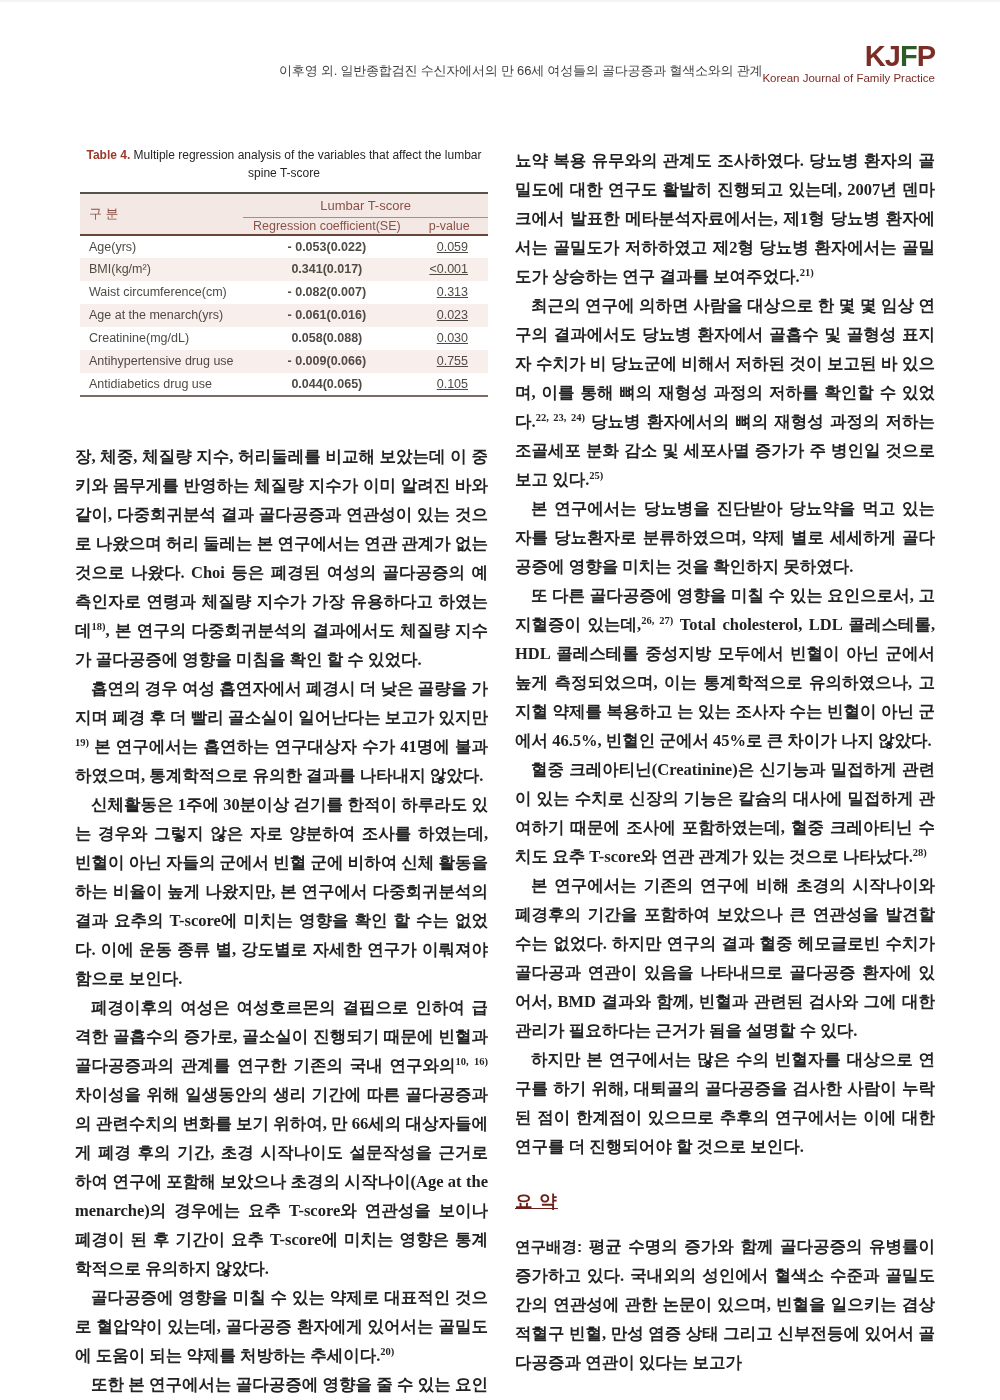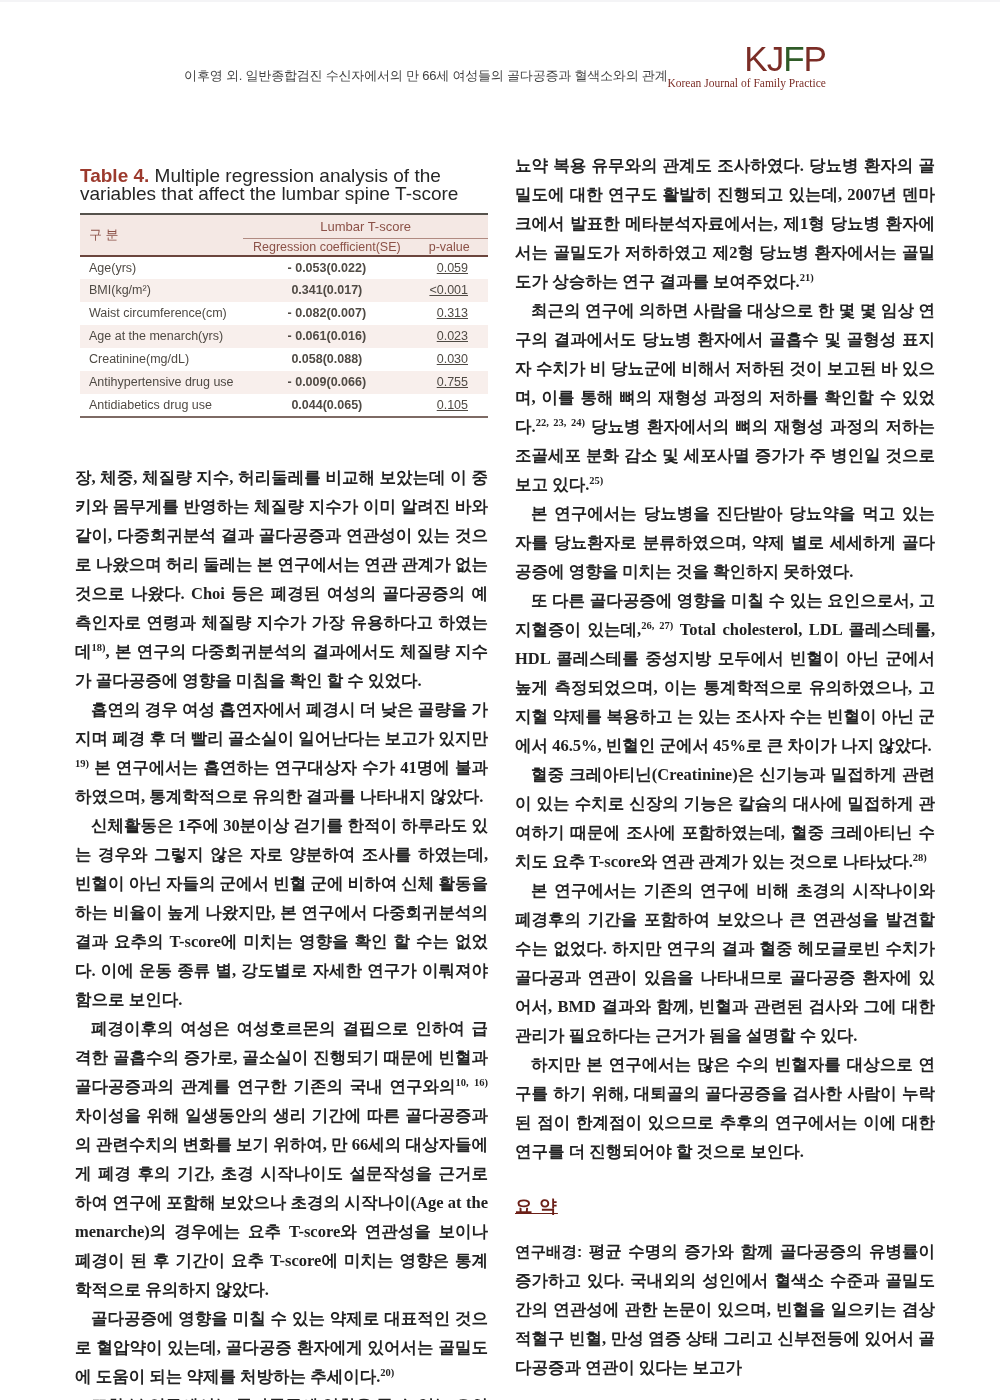--- a/index.html
+++ b/index.html
@@ -18,34 +18,34 @@
     --running-text:#3e3e3e;
   }
   *{box-sizing:border-box;}
   html,body{margin:0;padding:0;}
   body{
     width:1000px;height:1400px;background:#ffffff;overflow:hidden;
     font-family:"Liberation Sans","DejaVu Sans",sans-serif;
   }
   .page{width:1000px;height:1400px;padding:0 65px 0 75px;border-top:2px solid #f4f4f6;}
   
-  .page-header{display:flex;justify-content:center;align-items:flex-end;padding-top:42px;}
+  .page-header{display:flex;justify-content:flex-end;align-items:flex-end;padding-top:42px;}
   .running-title{font-size:13px;color:var(--running-text);padding-bottom:4px;letter-spacing:-0.2px;}
   .journal-logo{text-align:right;line-height:1;}
-  .logo-name{font-size:35px;font-weight:normal;letter-spacing:-1px;line-height:0.85;}
+  .logo-name{font-size:29px;font-weight:bold;letter-spacing:-1px;line-height:0.85;}
   .logo-name .mr{color:var(--maroon);}
   .logo-name .gr{color:var(--logo-green);}
-  .logo-subtitle{font-family:Liberation Serif, serif;font-size:11.5px;color:var(--maroon);margin-top:4px;}
+  .logo-subtitle{font-family:Liberation Sans, sans-serif;font-size:11.5px;color:var(--maroon);margin-top:4px;}
   
   .columns{display:flex;gap:27px;margin-top:62px;}
   .col-left{width:413px;flex:none;}
   .col-right{width:420px;flex:none;}
   
   .table-block{margin-left:5px;}
-  .table-caption{font-size:19px;line-height:18px;color:#262626;margin:16px 0 10px 0;}
+  .table-caption{font-size:12px;line-height:18px;color:#262626;margin:0 0 10px 0;text-align:center;}
   .table-caption .cap-label{color:var(--caption-red);font-weight:bold;}
   table.regression{width:100%;border-collapse:collapse;font-size:12.5px;
     border-top:2px solid var(--rule-dark);border-bottom:2px solid var(--rule-bottom);}
   thead{border-bottom:2px solid var(--rule-maroon-dark);}
   thead th{background:var(--th-bg);color:var(--th-text);font-weight:normal;}
   th.group-col{text-align:left;padding-left:9px;font-size:13px;width:40%;margin-left:40px;}
   th.span-col{height:24px;border-bottom:1px solid var(--rule-maroon-light);text-align:center;font-size:13px;}
   th.sub-col{height:16px;text-align:center;}
   th.sub-col.pv{width:19%;}
   tbody td{height:23px;color:var(--cell-text);}

